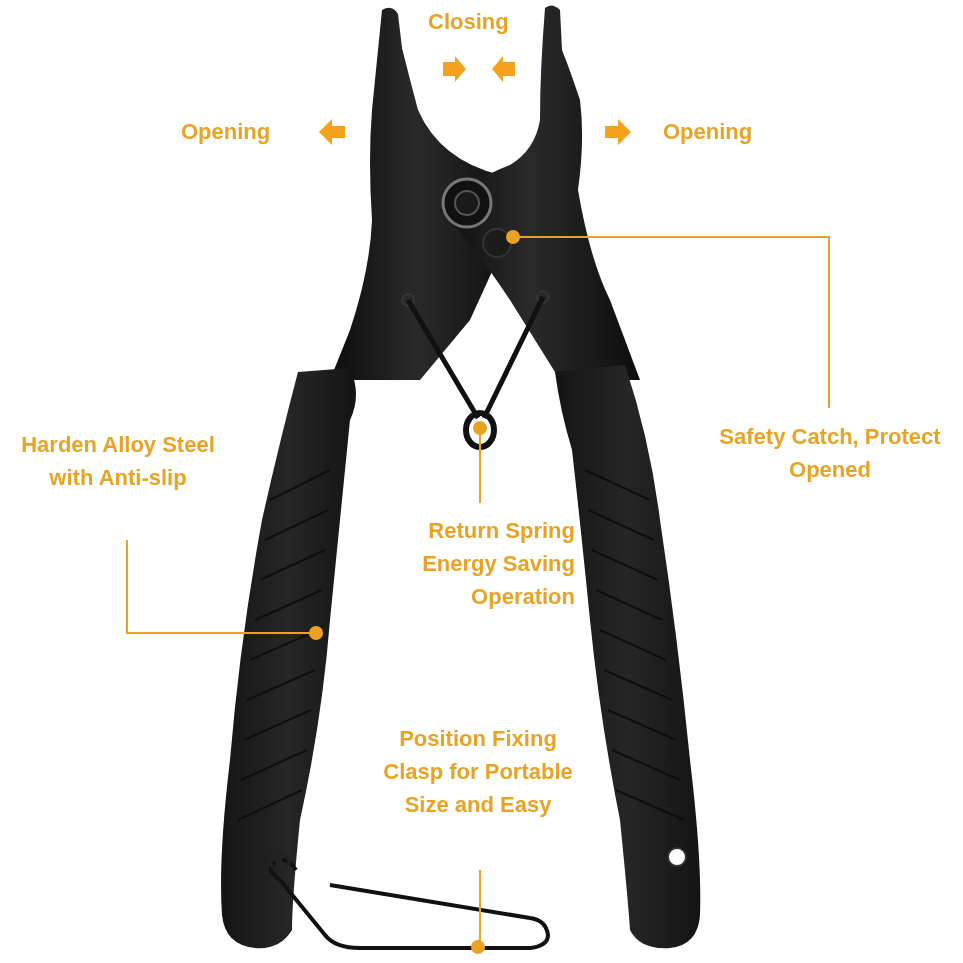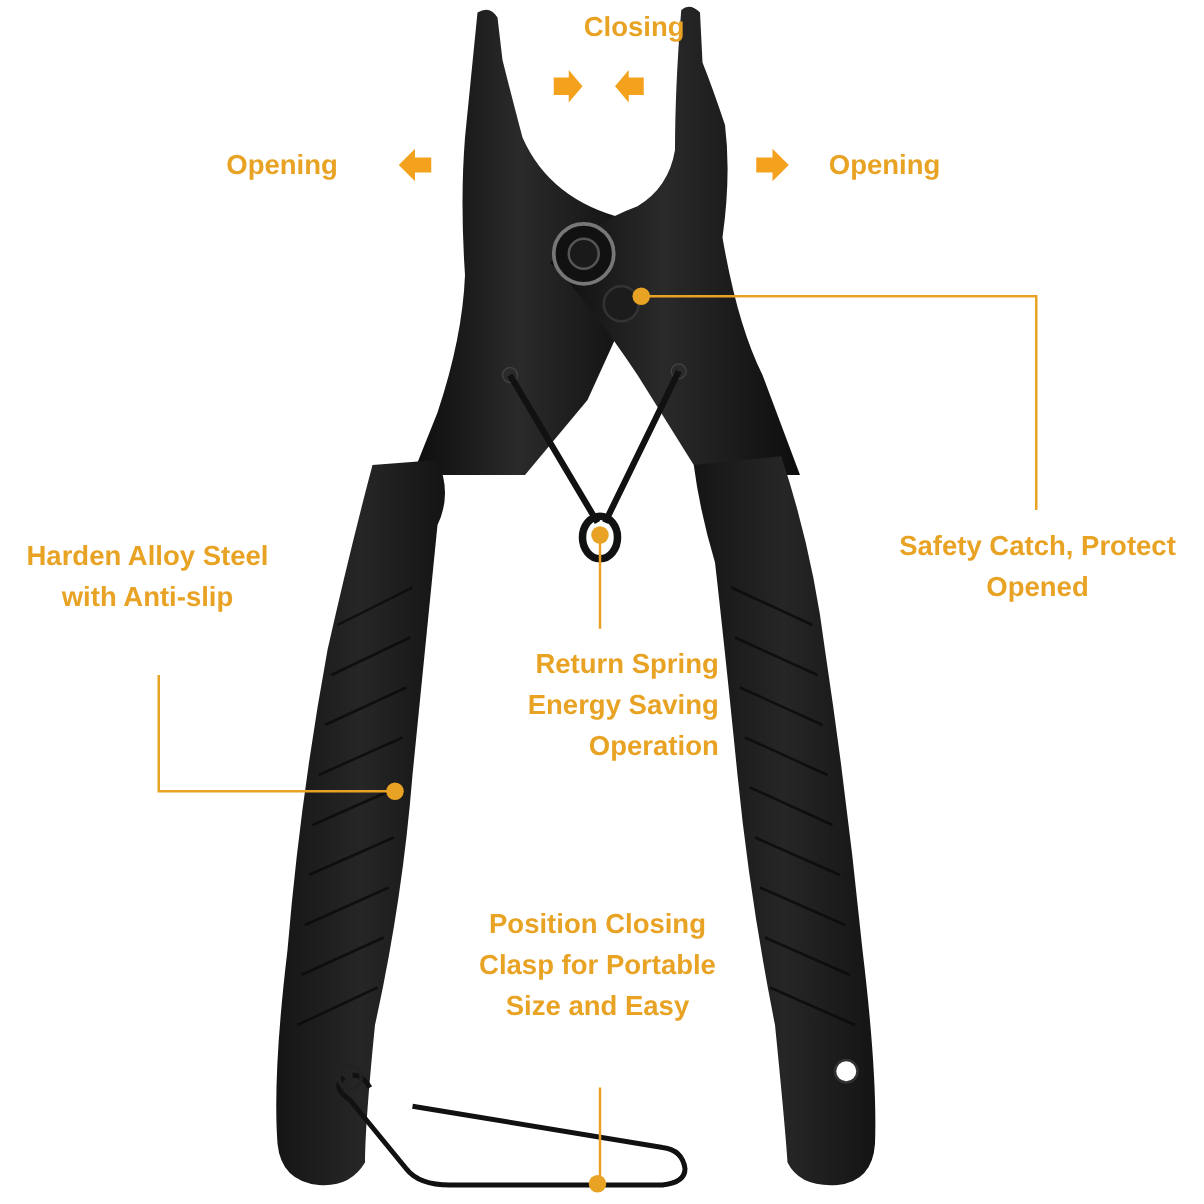--- a/index.html
+++ b/index.html
@@ -80,36 +80,36 @@
 
     <g fill="#F4A21E">
       <path d="M443 62 L455 62 L455 56 L466 69 L455 82 L455 76 L443 76 Z"></path>
       <path d="M515 62 L503 62 L503 56 L492 69 L503 82 L503 76 L515 76 Z"></path>
       <path d="M345 126 L332 126 L332 119 L319 132 L332 145 L332 138 L345 138 Z"></path>
       <path d="M605 126 L618 126 L618 119 L631 132 L618 145 L618 138 L605 138 Z"></path>
     </g>
   </svg>
 
   
-  <div class="label" style="left:428px; top:5px;margin-left:39px;">Closing</div>
+  <div class="label" style="left:428px; top:5px;">Closing</div>
   <div class="label" style="left:181px; top:115px;">Opening</div>
   <div class="label" style="left:663px; top:115px;">Opening</div>
 
   
   <div class="label" style="left:700px; top:420px; width:260px;text-align:center;">
     <span class="ln">Safety Catch, Protect</span>
     <span class="ln">Opened</span>
   </div>
   <div class="label" style="left:4px; top:428px; width:228px;">
     <span class="ln">Harden Alloy Steel</span>
     <span class="ln">with Anti-slip</span>
   </div>
   <div class="label" style="left:385px; top:514px; width:190px;text-align:right;">
     <span class="ln">Return Spring</span>
     <span class="ln">Energy Saving</span>
     <span class="ln">Operation</span>
   </div>
   <div class="label" style="left:365px; top:722px; width:226px;">
-    <span class="ln">Position Closing</span>
+    <span class="ln">Position Fixing</span>
     <span class="ln">Clasp for Portable</span>
     <span class="ln">Size and Easy</span>
   </div>
 </div>
 
 </body></html>

